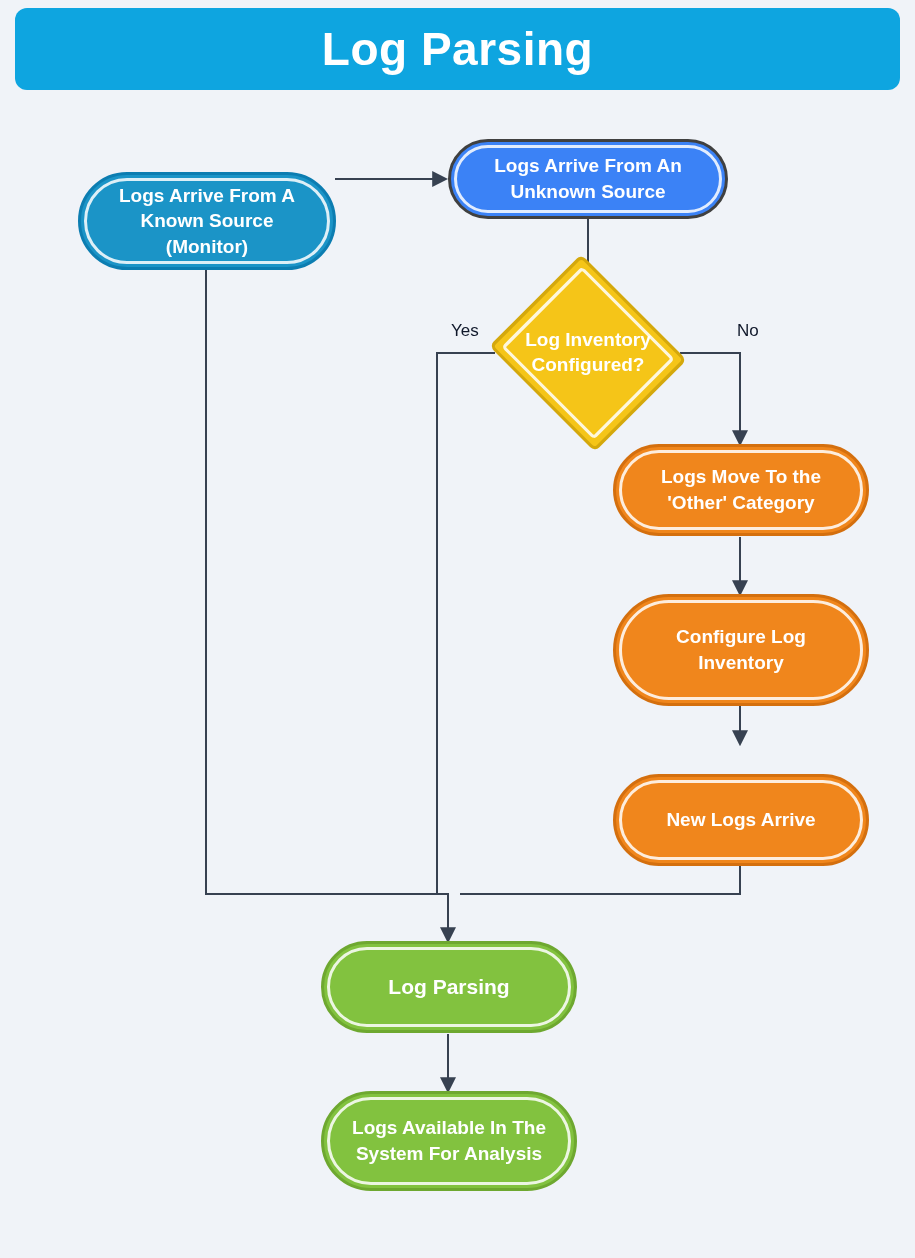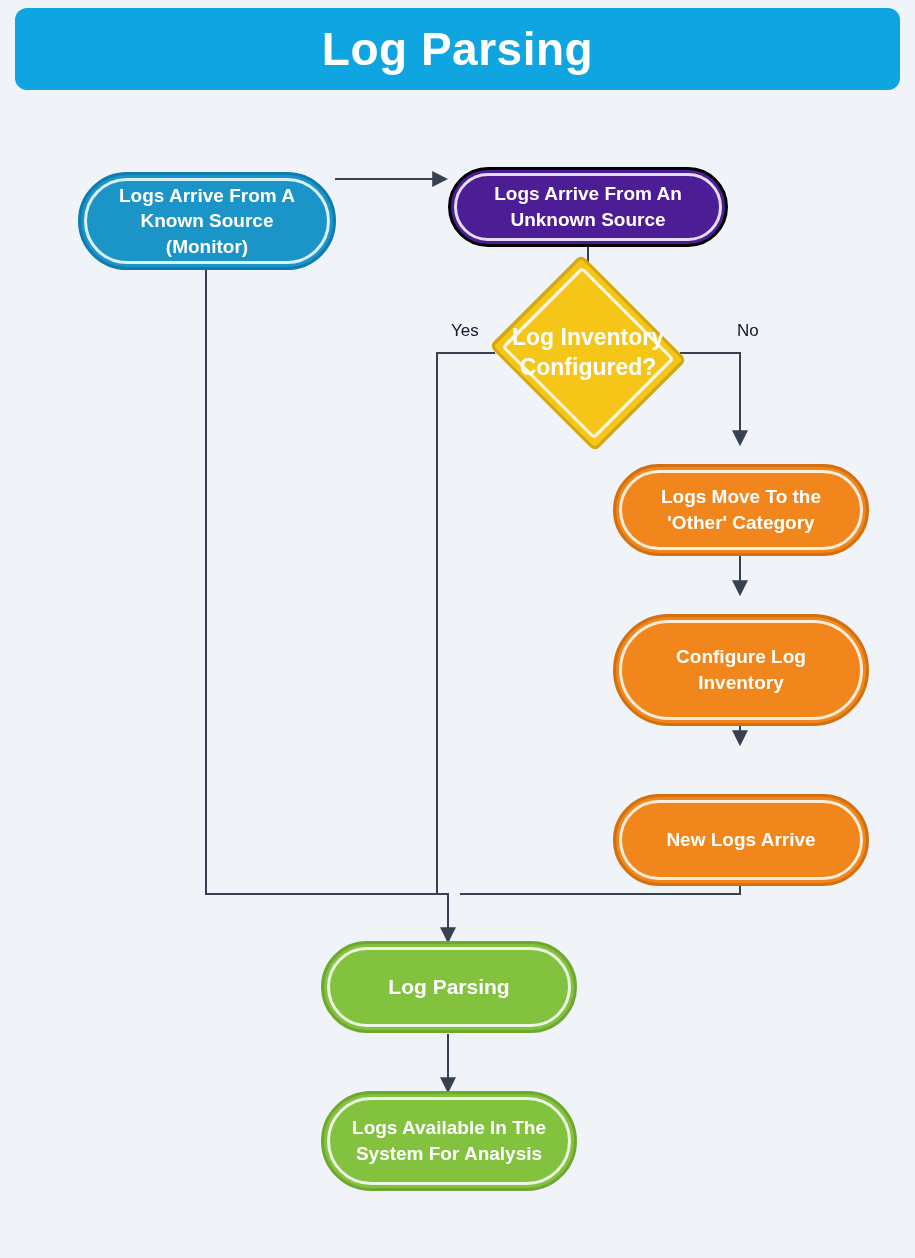--- a/index.html
+++ b/index.html
@@ -42,28 +42,26 @@
   }
   .inner-ring {
     border: 3px solid rgba(255,255,255,0.85);
   }
   .node-blue {
     background: #1b94c7;
     border: 3px solid #0c7db1;
     margin-top: 41px;
   }
   .node-red {
-    background: #4c1d95;
-    border: 3px solid #000000;
-    margin-top: 28px;
+    background: #3b82f6;
+    border: 3px solid #404040;
   }
   .node-orange {
     background: #f0861c;
     border: 3px solid #d46f0e;
-    margin-top: 20px;
   }
   .node-green {
     background: #82c23f;
     border: 3px solid #6ea830;
   }
   .node-text {
     font-size: 19px;
     line-height: 1.35;
   }
   .diamond-wrap {
@@ -90,21 +88,21 @@
   }
   .diamond-text {
     position: absolute;
     left: 0; top: 0; width: 100%; height: 100%;
     display: flex;
     align-items: center;
     justify-content: center;
     text-align: center;
     color: #fff;
     font-weight: 700;
-    font-size: 23px;
+    font-size: 19px;
     line-height: 1.3;
   }
   .edge-label {
     position: absolute;
     color: #0f172a;
     font-size: 17px;
     font-weight: 500;
   }
   svg.edges {
     position: absolute;

